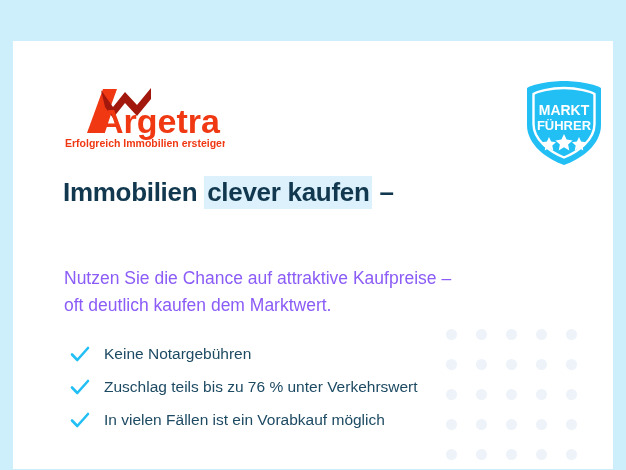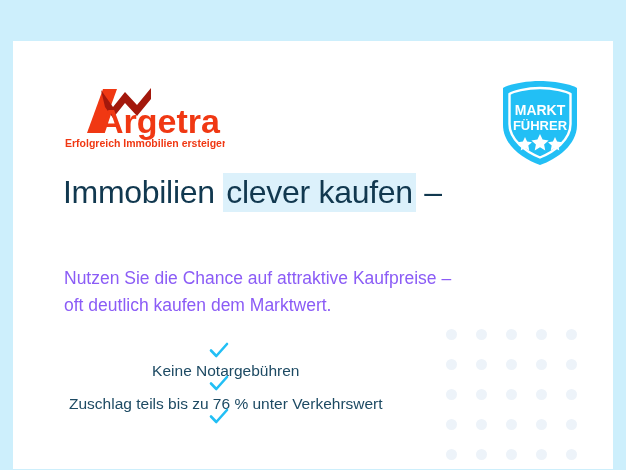--- a/index.html
+++ b/index.html
@@ -58,36 +58,36 @@
     top: 44px;
     width: 160px;
     height: 66px;
     z-index: 2;
   }
   .logo svg { display: block; }
 
   
   .badge {
     position: absolute;
-    left: 484px;
+    left: 508px;
     top: 38px;
     width: 86px;
     height: 88px;
     z-index: 2;
   }
   .badge svg { display: block; }
 
   
   .headline {
     position: absolute;
     left: 50px;
     top: 133px;
     width: 500px;
-    font-size: 32px;
-    font-weight: normal;
+    font-size: 26px;
+    font-weight: bold;
     line-height: 37px;
     color: #11384F;
     letter-spacing: -0.3px;
     z-index: 2;
   }
   .headline .hl {
     background: #DCF1FB;
     padding: 1px 3px 2px 3px;
     box-decoration-break: clone;
     -webkit-box-decoration-break: clone;
@@ -112,21 +112,20 @@
     position: absolute;
     left: 56px;
     top: 298px;
     z-index: 2;
   }
   .check-item {
     display: flex;
     align-items: center;
     height: 30px;
     margin-bottom: 3px;
-    flex-direction: column;
   }
   .check-icon {
     width: 22px;
     height: 22px;
     flex: 0 0 22px;
     margin-right: 13px;
     display: block;
   }
   .check-icon svg { display: block; }
   .check-label {
@@ -227,18 +226,19 @@
         </span>
         <span class="check-label">Zuschlag teils bis zu 76 % unter Verkehrswert</span>
       </div>
 
       <div class="check-item">
         <span class="check-icon">
           <svg width="22" height="22" viewBox="0 0 22 22" xmlns="http://www.w3.org/2000/svg">
             <path d="M3 11.5 L8.3 17 L19 5" fill="none" stroke="#22BFF5" stroke-width="2.6" stroke-linecap="round" stroke-linejoin="round"></path>
           </svg>
         </span>
+        <span class="check-label">In vielen Fällen ist ein Vorabkauf möglich</span>
       </div>
 
     </div>
 
   </div>
 </div>
 
 </body></html>

